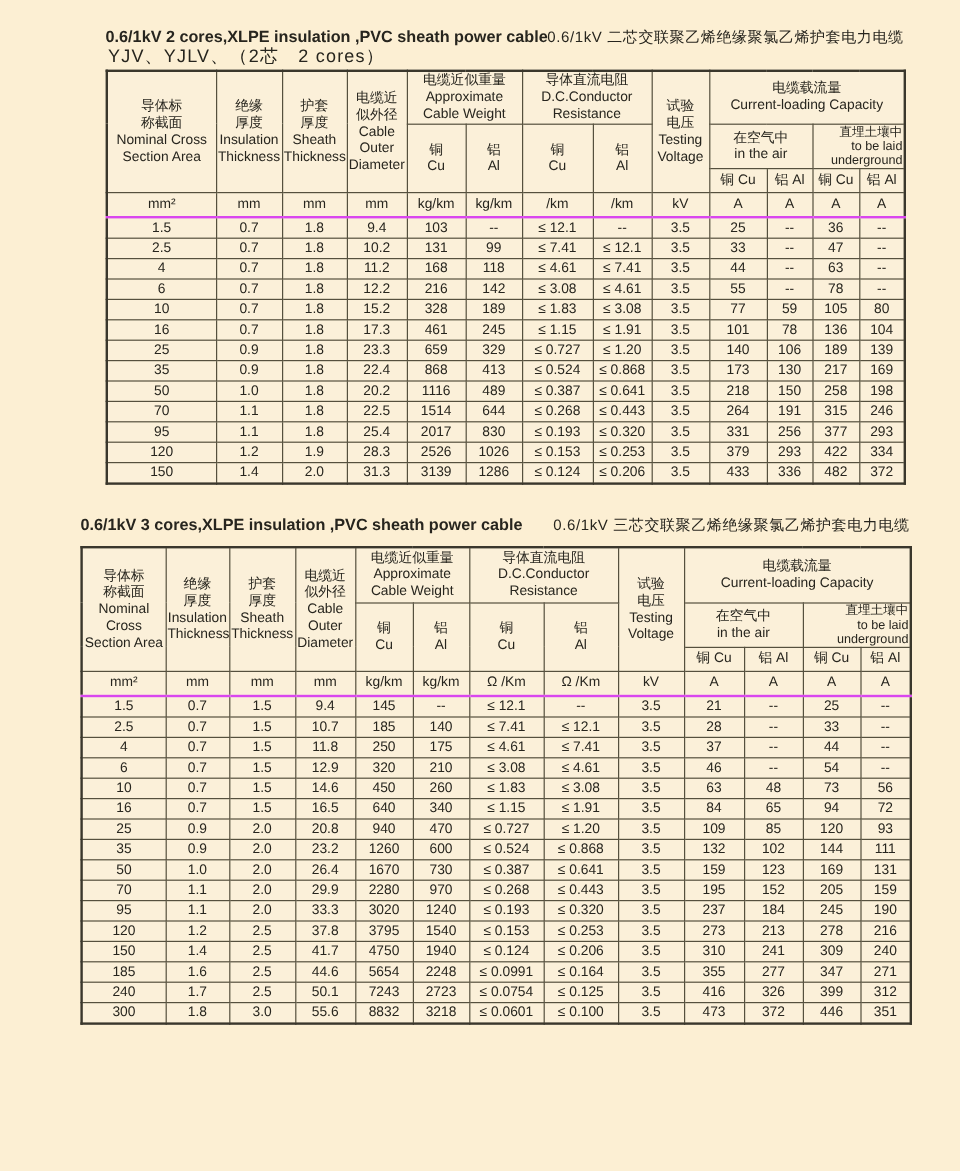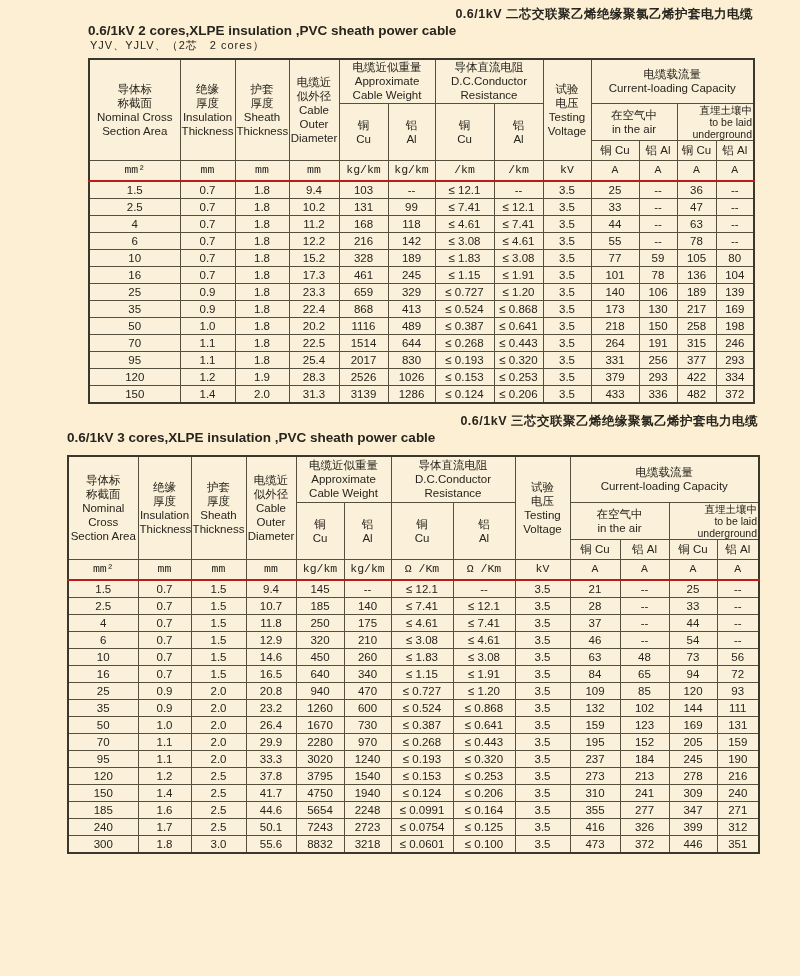--- a/index.html
+++ b/index.html
@@ -5,47 +5,46 @@
   html,body{margin:0;padding:0;}
   body{
     width:800px;height:976px;position:relative;
     background:#fcefd3;
     font-family:"Liberation Sans","DejaVu Sans",sans-serif;
     color:#27251e;
     overflow:hidden;
   }
   .title-zh{
     position:absolute;text-align:right;
-    font-size:12.5px;font-weight:bold;letter-spacing:0.5px;
+    font-size:12.5px;font-weight:normal;letter-spacing:0.5px;margin-top:17px;
   }
   .title-en{
     position:absolute;text-align:left;
     font-size:13.5px;font-weight:bold;
   }
   .label-left{
-    position:absolute;font-size:11px;letter-spacing:1px;
+    position:absolute;font-size:15px;letter-spacing:1px;
   }
   table.spec{
     position:absolute;border-collapse:collapse;table-layout:fixed;
     background:#fbf0d9;border:2px solid #3a372c;
   }
   table.spec th,table.spec td{
     border:1px solid #55503e;
     text-align:center;vertical-align:middle;
     padding:0 1px;font-weight:normal;
     font-size:11.5px;line-height:1.22;
     white-space:pre-line;
     overflow:hidden;
   }
   table.spec thead th{font-size:11.5px;}
   table.spec th.small{font-size:10.5px;line-height:1.15;text-align:right;}
   table.spec tr.units-row td{
-    border-bottom:2px solid #b91c1c;
+    border-bottom:2px solid #d946ef;
     height:19px;
-    font-family:Liberation Mono, monospace;
   }
   table.spec tbody td{height:16px;white-space:nowrap;}
 </style>
 </head>
 <body>
 
 <div class="title-zh" style="left:88px;top:6px;width:665px;">0.6/1kV 二芯交联聚乙烯绝缘聚氯乙烯护套电力电缆</div>
 <div class="title-en" style="left:88px;top:23px;width:665px;">0.6/1kV 2 cores,XLPE insulation ,PVC sheath power cable</div>
 <div class="label-left" style="left:90px;top:38px;">YJV、YJLV、（2芯　2 cores）</div>
 

